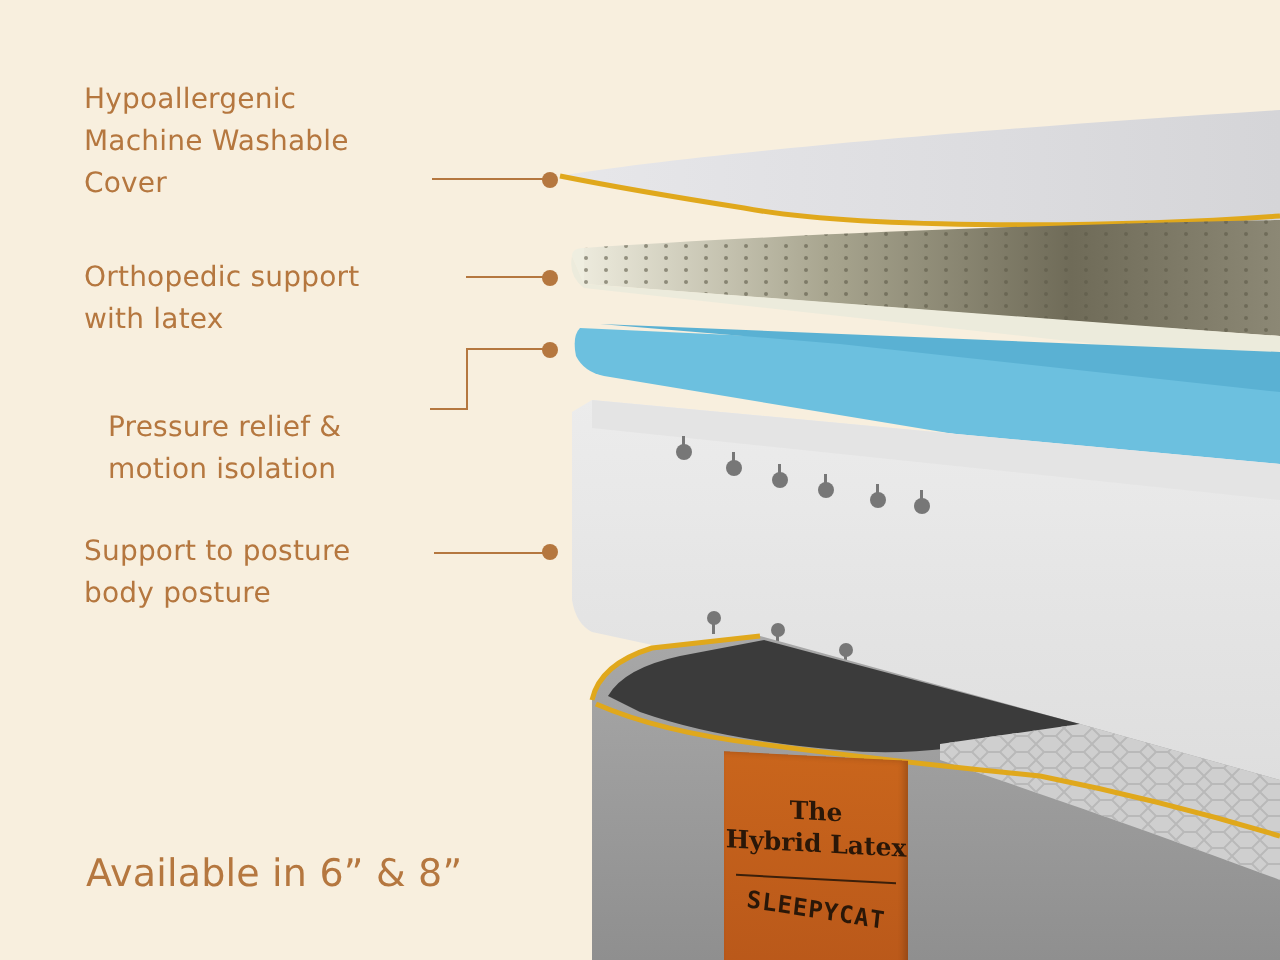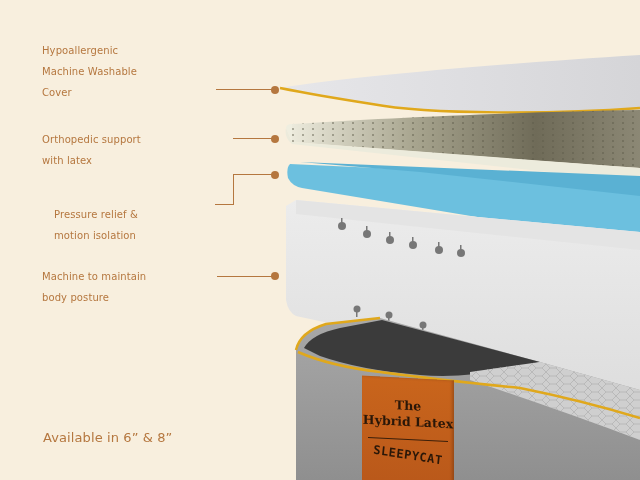--- a/index.html
+++ b/index.html
@@ -5,21 +5,21 @@
   html, body { margin: 0; padding: 0; }
   body {
     width: 640px; height: 480px; overflow: hidden;
     background: #f8efde;
     position: relative;
     font-family: "DejaVu Sans", sans-serif;
   }
   .label {
     position: absolute;
     color: #b5773f;
-    font-size: 10px;
+    font-size: 14px;
     line-height: 21px;
     letter-spacing: 0.1px;
     white-space: pre-line;
   }
   .leader { position: absolute; border-color: #b5773f; border-style: solid; border-width: 0; }
   .dot { position: absolute; width: 8px; height: 8px; border-radius: 50%; background: #b5773f; }
   svg.art { position: absolute; left: 0; top: 0; }
   .tag {
     position: absolute; left: 362px; top: 378px; width: 92px; height: 110px;
     background: linear-gradient(180deg, #c9651c 0%, #b9581a 100%);
@@ -128,23 +128,23 @@
   <div class="tag-brand">SLEEPYCAT</div>
 </div>
 
 <div class="label" style="left:42px; top:40px;">Hypoallergenic
 Machine Washable
 Cover</div>
 <div class="label" style="left:42px; top:129px;">Orthopedic support
 with latex</div>
 <div class="label" style="left:54px; top:204px;">Pressure relief &amp;
 motion isolation</div>
-<div class="label" style="left:42px; top:266px;">Machine to maintain
+<div class="label" style="left:42px; top:266px;">Support to posture
 body posture</div>
-<div class="label" style="left:43px; top:427px; font-size:13px;">Available in 6” &amp; 8”</div>
+<div class="label" style="left:43px; top:427px; font-size:19px;">Available in 6” &amp; 8”</div>
 
 <div class="leader" style="left:216px; top:89px; width:58px; border-top-width:1.5px;"></div>
 <div class="dot" style="left:271px; top:86px;"></div>
 
 <div class="leader" style="left:233px; top:138px; width:40px; border-top-width:1.5px;"></div>
 <div class="dot" style="left:271px; top:135px;"></div>
 
 <div class="leader" style="left:233px; top:174px; width:40px; height:30px; border-top-width:1.5px; border-left-width:1.5px;"></div>
 <div class="leader" style="left:215px; top:204px; width:19px; border-top-width:1.5px;"></div>
 <div class="dot" style="left:271px; top:171px;"></div>

